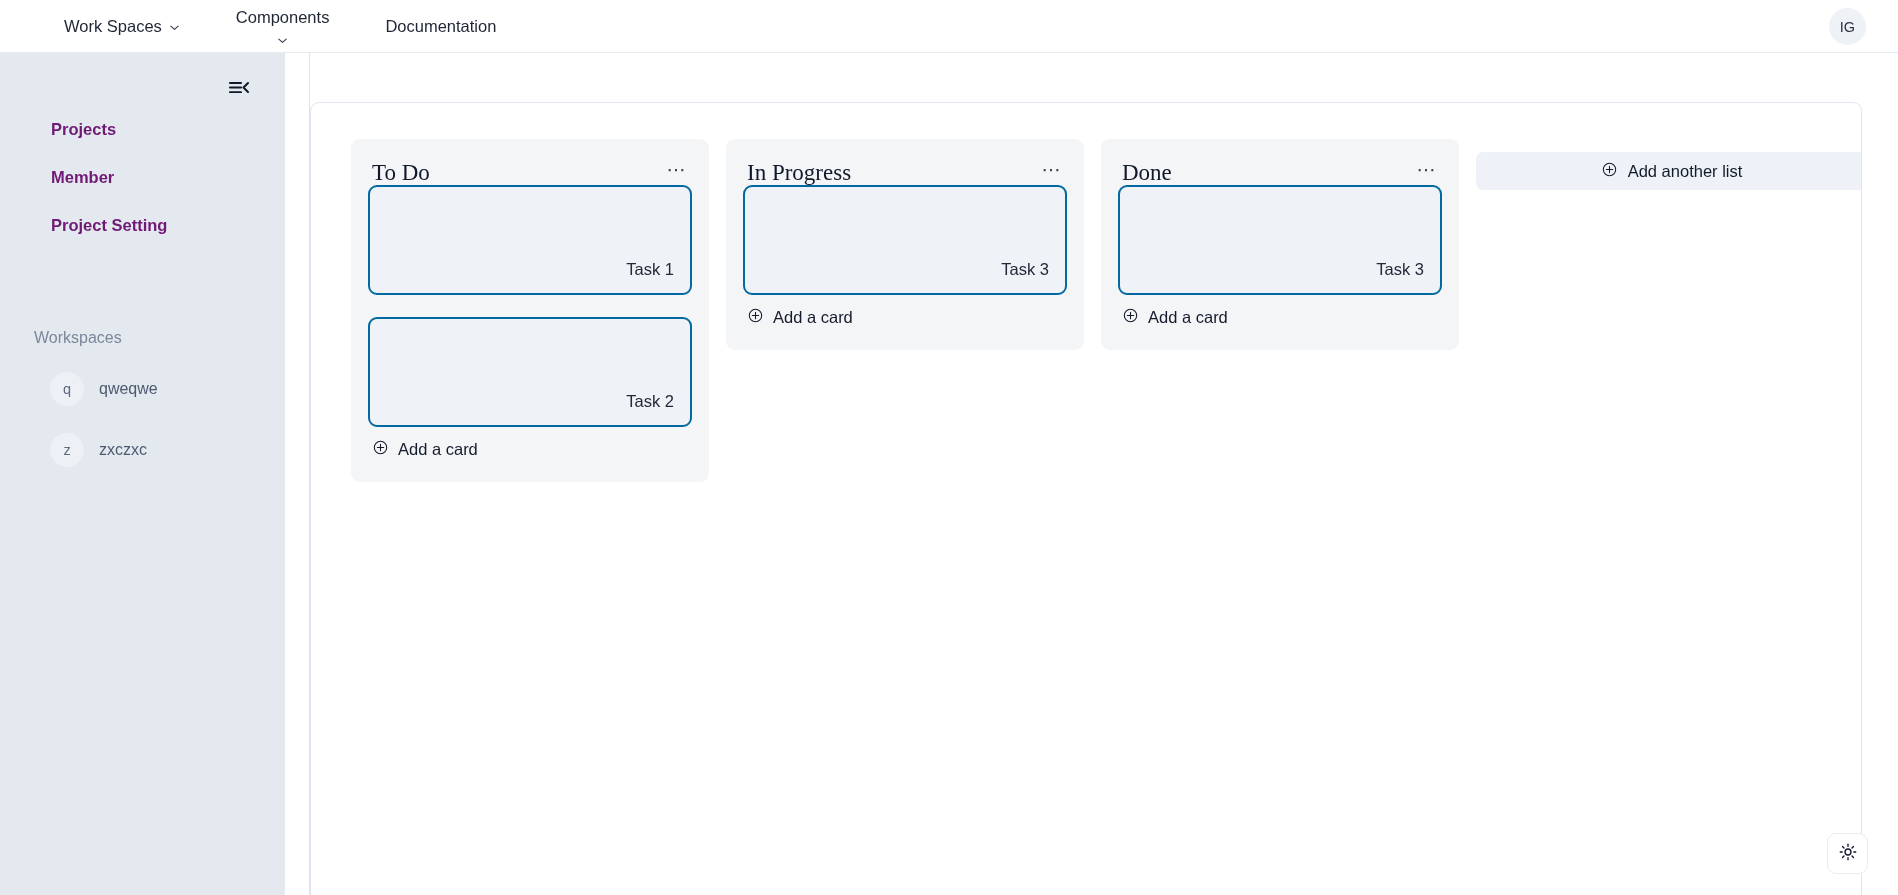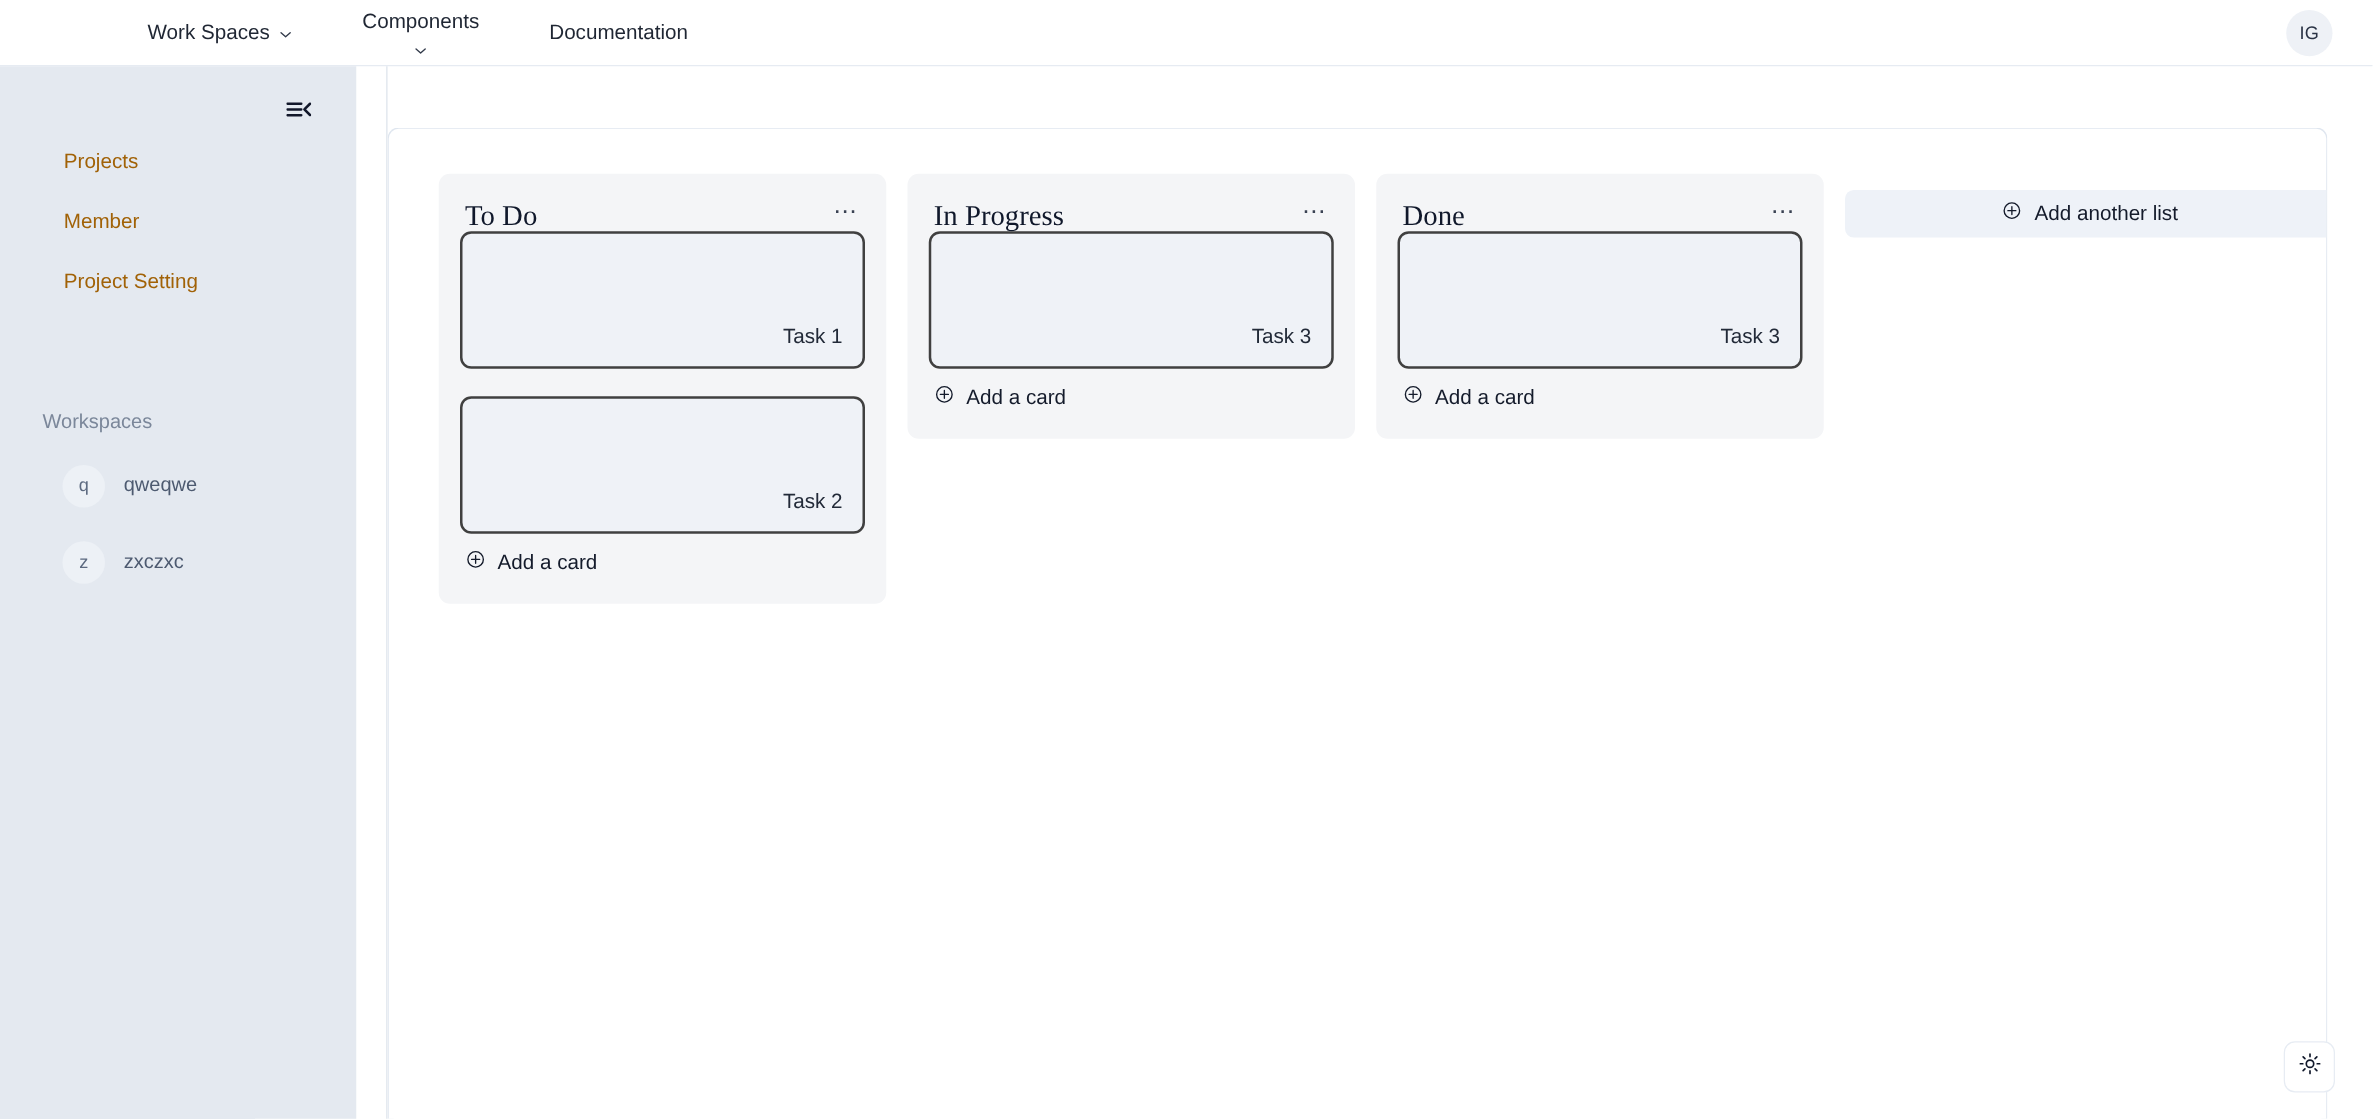--- a/index.html
+++ b/index.html
@@ -20,21 +20,21 @@
     width: 1898px;
     height: 53px;
     background: #ffffff;
     border-bottom: 1px solid #e6ebf2;
     display: flex;
     align-items: center;
   }
   .nav-links {
     display: flex;
     align-items: center;
-    margin-left: 118px;
+    margin-left: 64px;
     gap: 0px;
   }
   .nav-item {
     display: flex;
     align-items: center;
     gap: 7px;
     font-size: 16.5px;
     color: #1f2633;
     padding: 6px 14px;
     cursor: pointer;
@@ -94,24 +94,25 @@
   }
   .side-nav {
     position: absolute;
     top: 57px;
     left: 0;
     width: 100%;
   }
   .side-link {
     display: block;
     font-size: 16.5px;
-    color: #a16207;
+    color: #701a75;
     padding: 10px 0 10px 51px;
     cursor: pointer;
     line-height: 1.2;
+    font-weight: bold;
   }
   .side-link + .side-link { margin-top: 8px; }
 
   .ws-heading {
     position: absolute;
     top: 276px;
     left: 34px;
     font-size: 16px;
     color: #7b879a;
   }
@@ -192,21 +193,21 @@
     letter-spacing: 1.4px;
     line-height: 0.6;
     cursor: pointer;
     padding: 2px 2px 8px 8px;
     user-select: none;
   }
   .cards { display: flex; flex-direction: column; gap: 22px; }
   .card {
     height: 110px;
     background: #eff2f7;
-    border: 2px solid #404040;
+    border: 2px solid #0369a1;
     border-radius: 9px;
     display: flex;
     align-items: flex-end;
     justify-content: flex-end;
     padding: 0 16px 14px 0;
     cursor: grab;
   }
   .card-label {
     font-size: 16.5px;
     color: #222a38;

